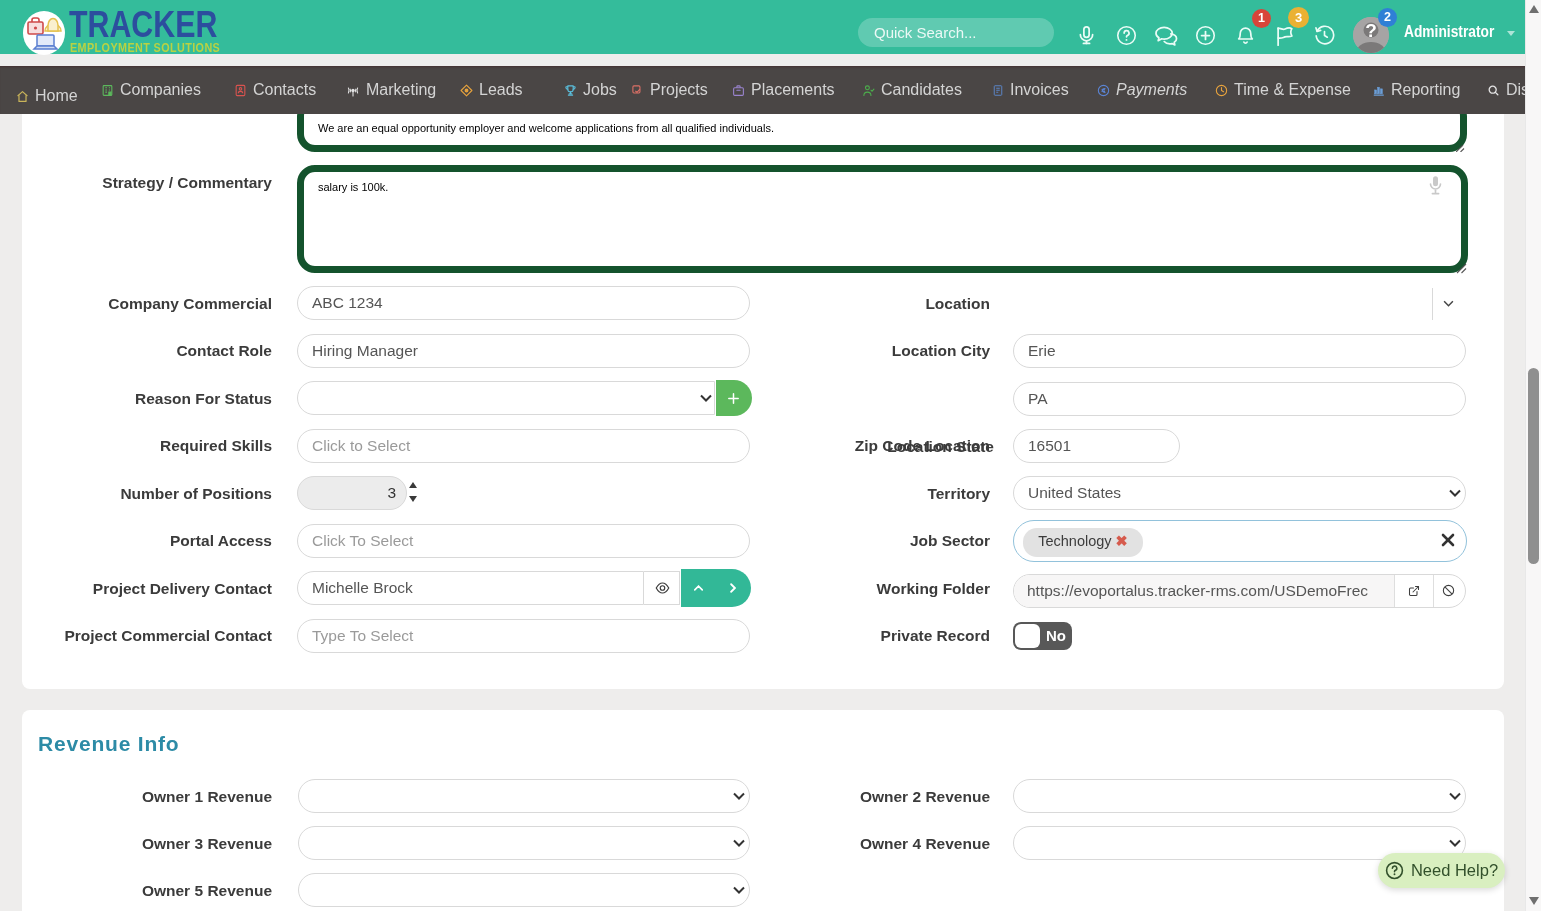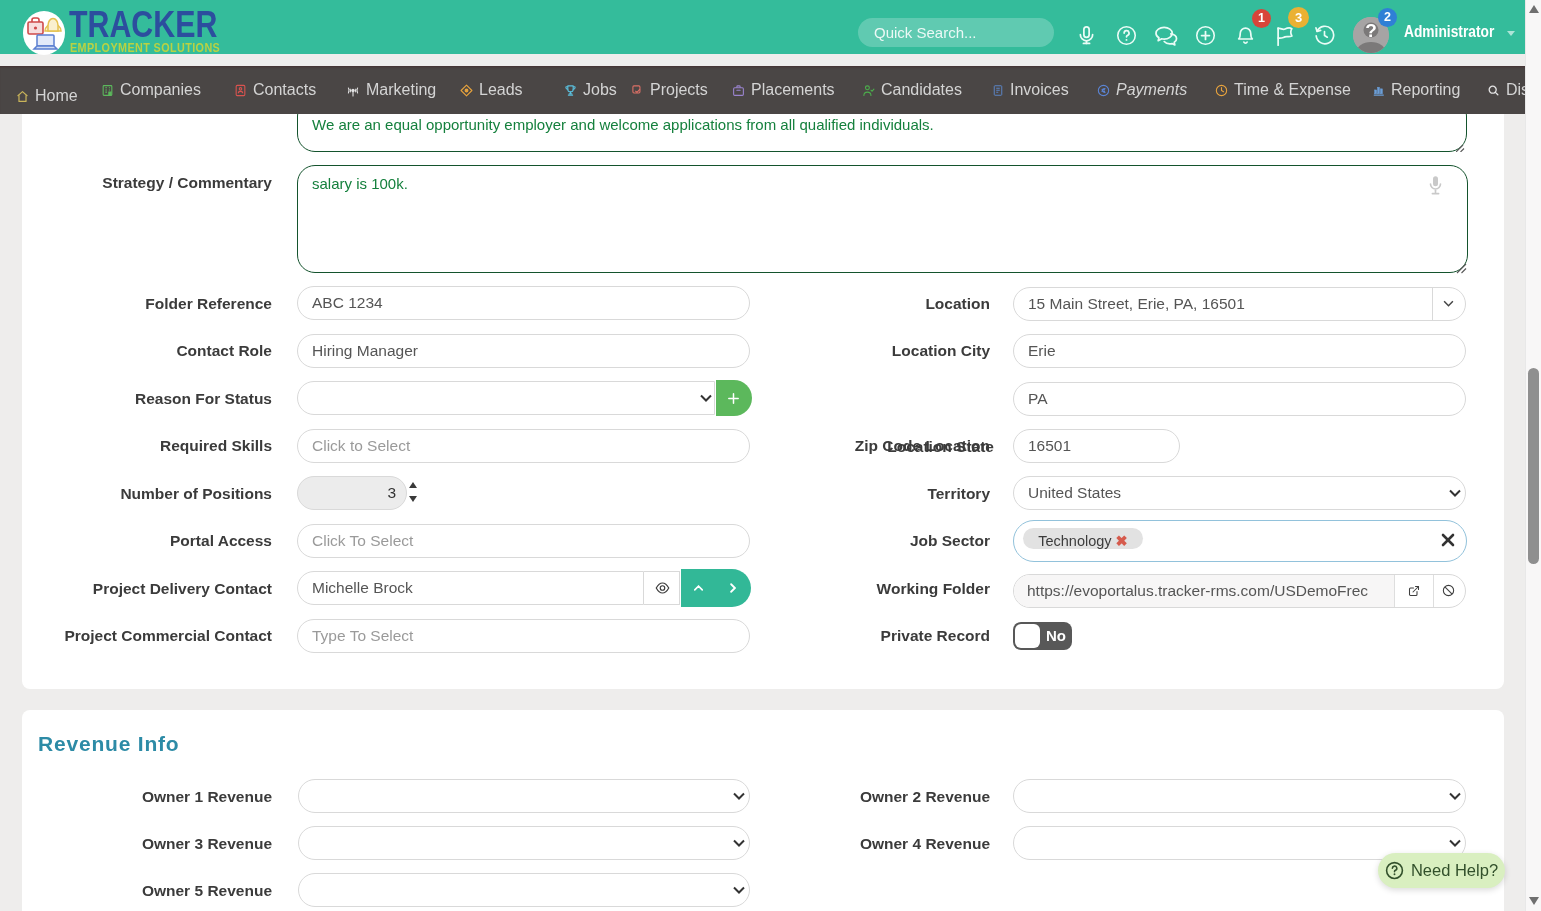--- a/index.html
+++ b/index.html
@@ -31,21 +31,21 @@
 
 
 .card { position:absolute; left:22px; width:1482px; background:#fff; border-radius:8px; }
 #card1 { top:88px; height:601px; }
 #card2 { top:710px; height:230px; }
 
 
 .lab { position:absolute; color:#3b3b3b; font-weight:bold; font-size:15.5px; text-align:right; white-space:nowrap; }
 .inp { position:absolute; height:34px; border:1px solid #d9d9d9; border-radius:17px; background:#fff; font-size:15.5px; color:#555; line-height:32px; padding-left:14px; white-space:nowrap; overflow:hidden; }
 .ph { color:#9a9a9a; }
-.ta { position:absolute; border:1px solid #14532d; border-radius:18px; background:#fff; font-size:15px; color:#15803d; padding:9px 14px; }
+.ta { position:absolute; border:7px solid #14532d; border-radius:18px; background:#fff; font-size:11px; color:#000000; padding:9px 14px; }
 .selcaret { position:absolute; }
 
 
 #toggle { position:absolute; left:1013px; top:622px; width:59px; height:28px; background:#585858; border-radius:8px; }
 #knob { position:absolute; left:2px; top:2px; width:25px; height:24px; background:#fff; border-radius:6px; }
 #togtext { position:absolute; left:33px; top:5px; color:#fff; font-weight:bold; font-size:15px; }
 
 
 #needhelp { position:absolute; left:1378px; top:853px; width:127px; height:35px; background:#d9efc0; border-radius:18px; z-index:70; color:#32502b; font-size:16.5px; display:flex; align-items:center; justify-content:center; gap:7px; box-shadow:0 2px 6px rgba(0,0,0,.15); }
 
@@ -69,21 +69,21 @@
   </svg>
   <svg style="position:absolute; left:1455px; top:263px;" width="12" height="11" viewBox="0 0 12 11" stroke="#555" stroke-width="1.1">
       <line x1="2" y1="10" x2="11" y2="1"></line>
       <line x1="6.5" y1="10" x2="11" y2="5.5"></line>
     </svg>
   <svg style="position:absolute; left:1456px; top:145px;" width="11" height="7" viewBox="0 0 11 7" stroke="#555" stroke-width="1.1">
       <line x1="0" y1="7" x2="7" y2="0"></line>
       <line x1="4.5" y1="7" x2="8" y2="3.5"></line>
     </svg>
 
-  <div class="lab" style="left:40px; top:295px; width:232px;">Folder Reference</div>
+  <div class="lab" style="left:40px; top:295px; width:232px;">Company Commercial</div>
   <div class="inp" style="left:297px; top:286px; width:453px;">ABC 1234</div>
 
   <div class="lab" style="left:40px; top:342px; width:232px;">Contact Role</div>
   <div class="inp" style="left:297px; top:334px; width:453px;">Hiring Manager</div>
 
   <div class="lab" style="left:40px; top:390px; width:232px;">Reason For Status</div>
   <div class="inp" style="left:297px; top:381px; width:418px; border-radius:17px 0 0 17px;"></div>
   <svg style="position:absolute; left:700px; top:394px;" width="12" height="8" viewBox="0 0 12 8" fill="none" stroke="#333" stroke-width="2">
       <path d="M1 1.5 L6 6.5 L11 1.5"></path>
     </svg>
@@ -116,21 +116,20 @@
       <path d="M1 6.5 L6 1.5 L11 6.5"></path>
     </svg>
   <svg style="position:absolute; left:730px; top:583px;" width="6" height="10" viewBox="0 0 8 12" fill="none" stroke="#fff" stroke-width="2.4" stroke-linecap="round">
       <path d="M1.5 1 L6.5 6 L1.5 11"></path>
     </svg>
 
   <div class="lab" style="left:40px; top:627px; width:232px;">Project Commercial Contact</div>
   <div class="inp ph" style="left:297px; top:619px; width:453px;">Type To Select</div>
 
   <div class="lab" style="left:758px; top:295px; width:232px;">Location</div>
-  <div class="inp" style="left:1013px; top:287px; width:453px;">15 Main Street, Erie, PA, 16501</div>
   <div class="abs" style="left:1432px; top:288px; width:1px; height:32px; background:#d9d9d9;"></div>
   <svg style="position:absolute; left:1443px; top:300px;" width="11" height="7" viewBox="0 0 12 8" fill="none" stroke="#444" stroke-width="1.7">
       <path d="M1 1.5 L6 6.5 L11 1.5"></path>
     </svg>
 
   <div class="lab" style="left:758px; top:342px; width:232px;">Location City</div>
   <div class="inp" style="left:1013px; top:334px; width:453px;">Erie</div>
 
   <div class="lab" style="left:762px; top:390px; width:232px;margin-top:48px;">Location State</div>
   <div class="inp" style="left:1013px; top:382px; width:453px;">PA</div>
@@ -139,21 +138,21 @@
   <div class="inp" style="left:1013px; top:429px; width:167px;">16501</div>
 
   <div class="lab" style="left:758px; top:485px; width:232px;">Territory</div>
   <div class="inp" style="left:1013px; top:476px; width:453px;">United States</div>
   <svg style="position:absolute; left:1449px; top:489px;" width="12" height="8" viewBox="0 0 12 8" fill="none" stroke="#333" stroke-width="2">
       <path d="M1 1.5 L6 6.5 L11 1.5"></path>
     </svg>
 
   <div class="lab" style="left:758px; top:532px; width:232px;">Job Sector</div>
   <div class="abs" style="left:1013px; top:520px; width:454px; height:42px; border:1px solid #92c2db; border-radius:21px; background:#fff;"></div>
-  <div class="abs" style="left:1023px; top:528px; width:120px; height:21px; background:#e2e2e2; border-radius:14px; font-size:14.5px; color:#3c3c3c; line-height:27px; text-align:center;">Technology <span style="color:#d65b4d; font-weight:bold;">✖</span></div>
+  <div class="abs" style="left:1023px; top:528px; width:120px; height:29px; background:#e2e2e2; border-radius:14px; font-size:14.5px; color:#3c3c3c; line-height:27px; text-align:center;">Technology <span style="color:#d65b4d; font-weight:bold;">✖</span></div>
   <svg style="position:absolute; left:1441px; top:533px;" width="14" height="14" viewBox="0 0 14 14" stroke="#333" stroke-width="2.6" stroke-linecap="round">
       <line x1="2" y1="2" x2="12" y2="12"></line>
       <line x1="12" y1="2" x2="2" y2="12"></line>
     </svg>
 
   <div class="lab" style="left:758px; top:580px; width:232px;">Working Folder</div>
   <div class="inp" style="left:1013px; top:574px; width:453px;"></div>
   <div class="abs" style="left:1014px; top:575px; width:380px; height:32px; background:#f7f6f6; border-radius:16px 0 0 16px; font-size:15.5px; color:#555; line-height:32px; padding-left:13px; white-space:nowrap; overflow:hidden;">https://evoportalus.tracker-rms.com/USDemoFrec</div>
   <div class="abs" style="left:1394px; top:575px; width:1px; height:32px; background:#dedede;"></div>
   <div class="abs" style="left:1433px; top:575px; width:1px; height:32px; background:#dedede;"></div>

